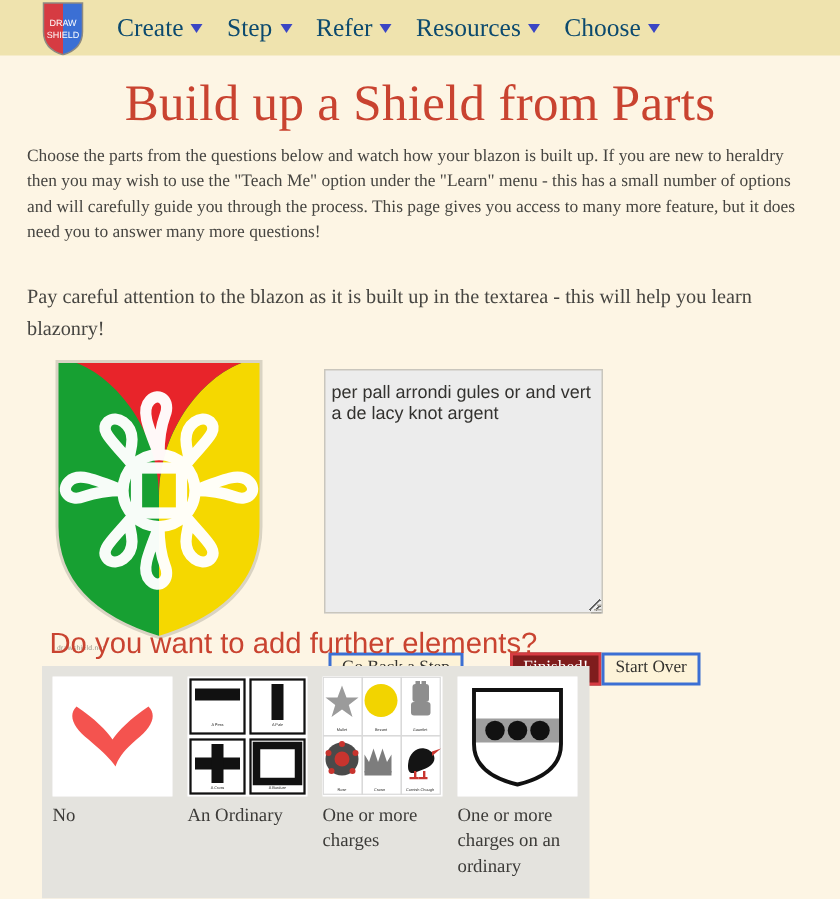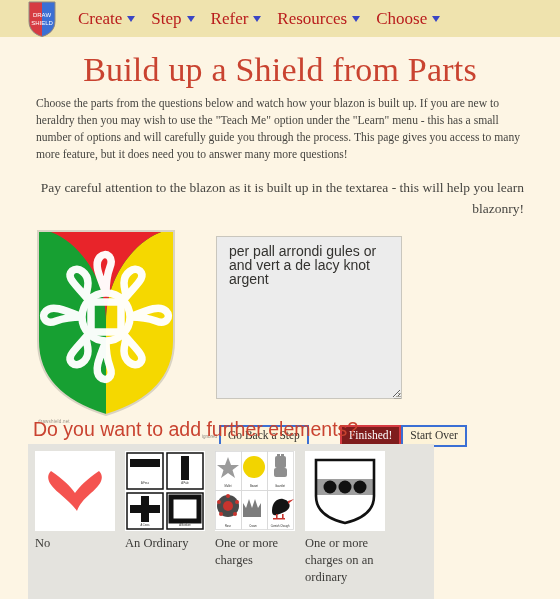--- a/index.html
+++ b/index.html
@@ -34,21 +34,21 @@
     top: 1px;
   }
   .logo svg { display: block; }
   .nav-items {
     margin-left: 50px;
     display: flex;
     align-items: center;
     gap: 16px;
   }
   .nav-item {
-    color: #b91c1c;
+    color: #0c4a6e;
     font-size: 17px;
     font-family: "Liberation Serif", serif;
     display: flex;
     align-items: center;
     gap: 5px;
     cursor: pointer;
     white-space: nowrap;
   }
   .caret {
     width: 0; height: 0;
@@ -64,34 +64,33 @@
     color: #c94330;
     font-size: 34px;
     font-family: "Liberation Serif", serif;
     font-weight: normal;
     margin: 14px 0 6px 0;
     letter-spacing: 0.2px;
   }
 
   
   .content {
-    padding: 0 36px;
+    padding: 0 18px;
   }
   .para {
     font-size: 11.6px;
     line-height: 17px;
     color: #464541;
     margin: 0 0 8px 0;
     text-align: left;
   }
   .para.second {
     font-size: 13.5px;
     line-height: 21px;
-    margin-top: 14px;
-    text-align: right;
+    margin-top: 24px;
   }
 
   
   .builder {
     position: relative;
     margin-top: 10px;
     height: 200px;
     padding-left: 6px;
   }
   .shield-wrap {
@@ -113,23 +112,23 @@
   }
   .blazon-box {
     position: absolute;
     left: 216px;
     top: 7px;
     width: 186px;
     height: 163px;
     background: #ececec;
     border: 1px solid #c9c6bd;
     box-sizing: border-box;
-    padding: 7px 12px;
+    padding: 7px 4px;
     font-family: "Liberation Sans", sans-serif;
-    font-size: 14px;
+    font-size: 12px;
     line-height: 14px;
     color: #33322f;
     overflow: hidden;
     resize: both;
   }
   .resize-grip {
     position: absolute;
     right: 2px;
     bottom: 2px;
     width: 9px;
@@ -186,21 +185,21 @@
     position: absolute;
     left: 30px;
     top: 415px;
   }
 
   
   .options-panel {
     position: absolute;
     left: 28px;
     top: 444px;
-    width: 406px;
+    width: 365px;
     height: 155px;
     background: #e4e3de;
     box-sizing: border-box;
     padding: 7px 0 0 7px;
   }
   .options-row {
     display: flex;
     align-items: flex-start;
     gap: 10px;
   }

